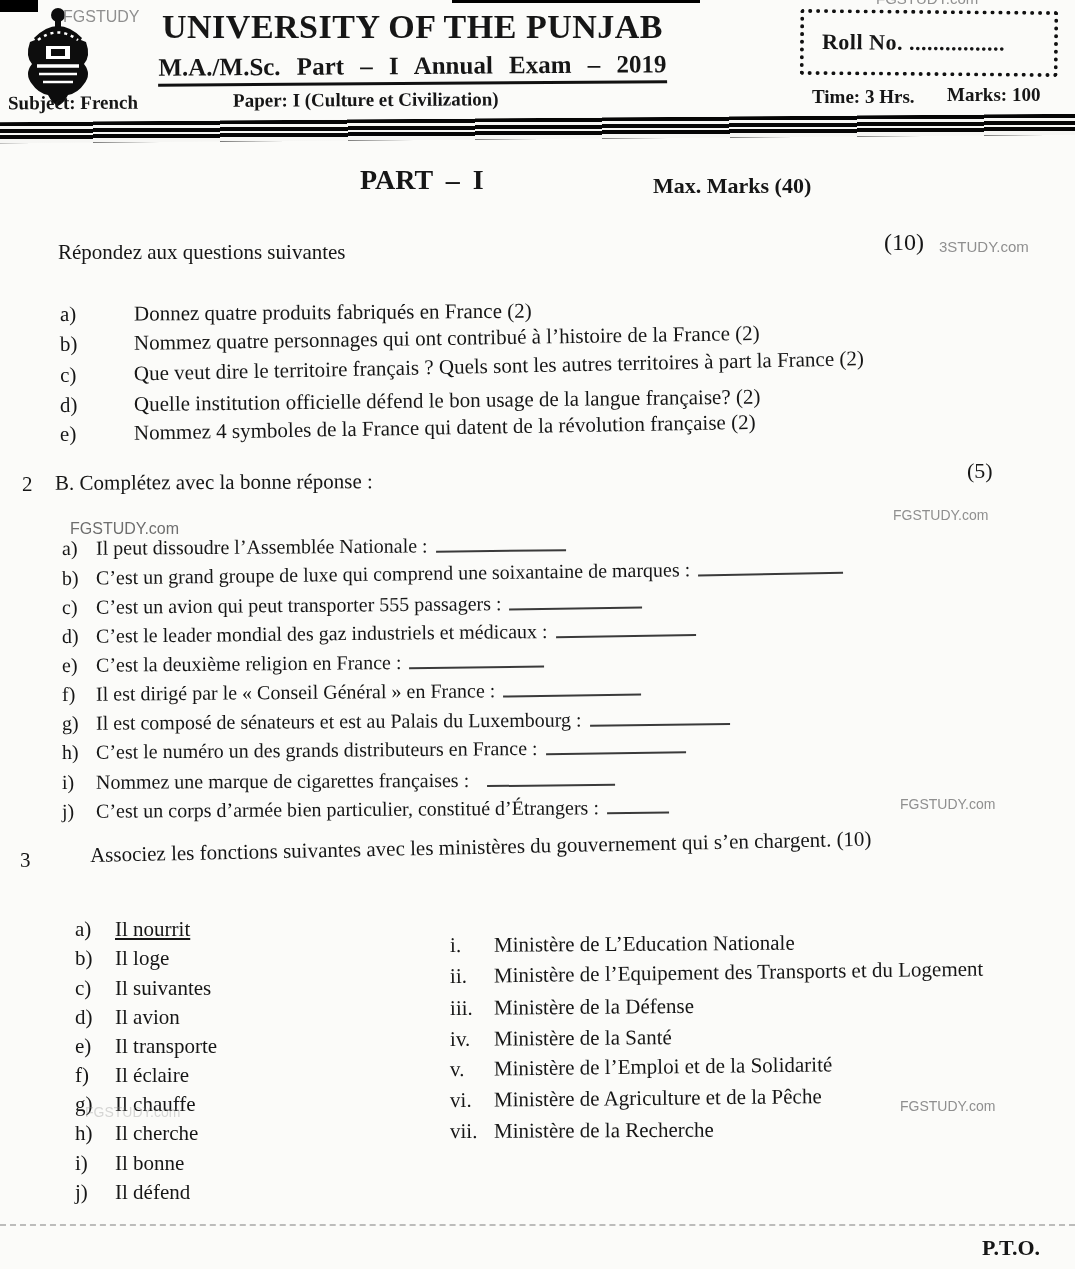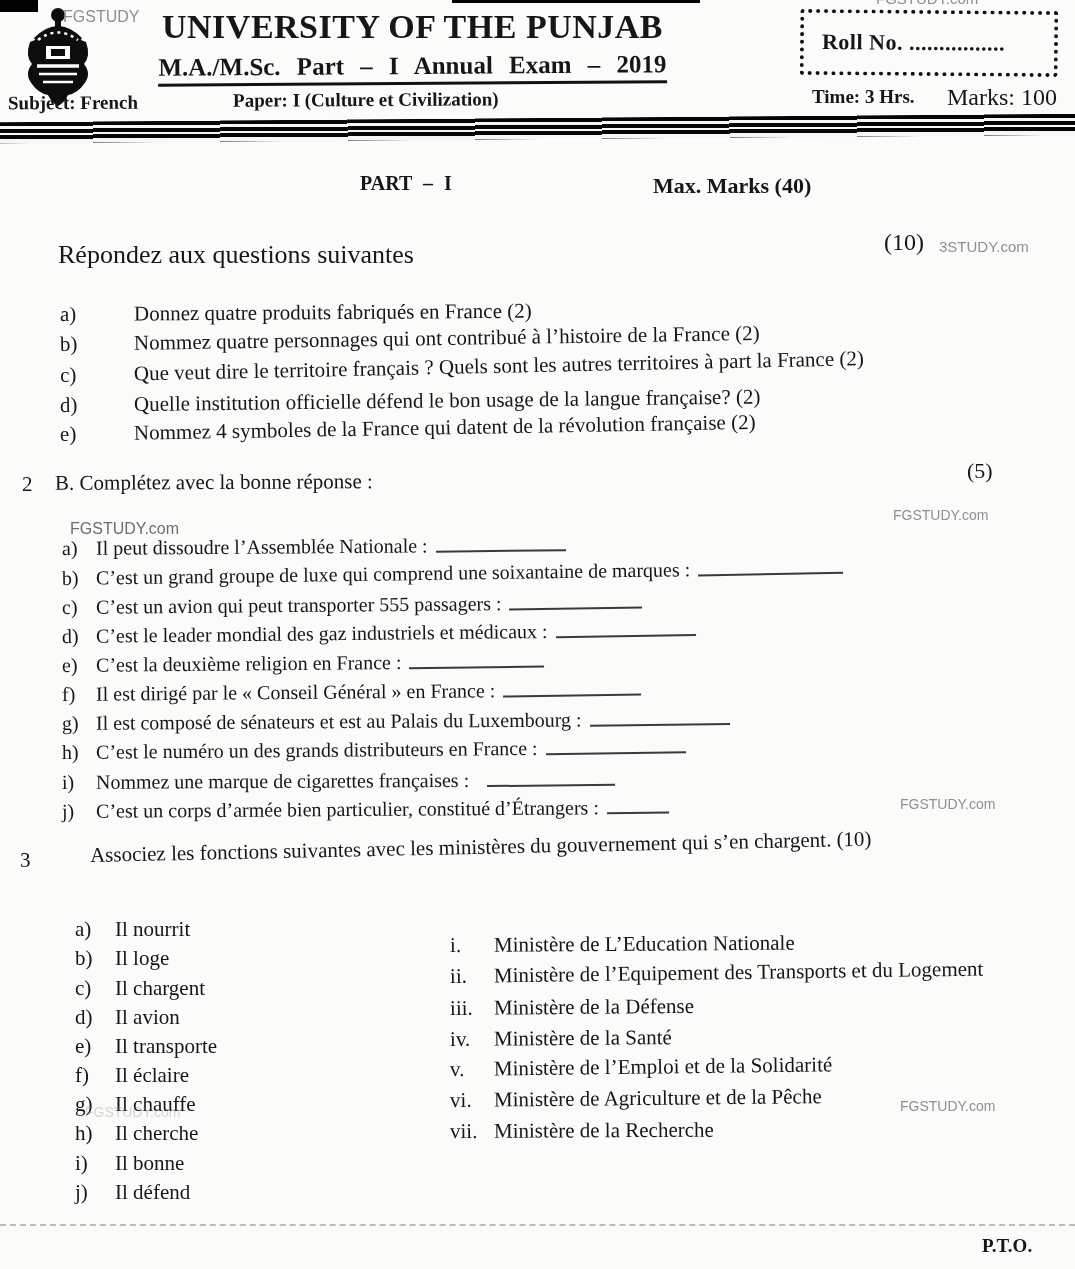--- a/index.html
+++ b/index.html
@@ -10,44 +10,44 @@
   
   .uni-title{left:120px;top:8px;width:585px;text-align:center;font-size:34px;font-weight:bold;letter-spacing:.5px;}
   .exam-line{left:120px;top:52px;width:585px;text-align:center;font-size:25px;font-weight:bold;word-spacing:10px;transform:rotate(-.4deg);}
   .exam-line span{display:inline-block;border-bottom:3px solid #111;padding-bottom:2px;}
   .subject{left:8px;top:92px;font-size:19px;font-weight:bold;transform:rotate(-.3deg);}
   .paper{left:233px;top:89px;font-size:19px;font-weight:bold;transform:rotate(-.3deg);}
   .rollbox{left:800px;top:10px;width:250px;height:58px;border:4px dotted #111;border-radius:4px;
            transform:rotate(.5deg);display:flex;align-items:center;}
   .rollbox div{font-size:22px;font-weight:bold;padding-left:18px;letter-spacing:.5px;}
   .timeline{left:812px;top:86px;font-size:19px;font-weight:bold;text-align:center;}
-  .marksline{left:947px;top:84px;font-size:24px;font-weight:normal;}
+  .marksline{left:947px;top:84px;font-size:19px;font-weight:bold;}
   .thickrule{left:-4px;top:118px;width:1085px;height:21px;transform:rotate(-.45deg);
      background:repeating-linear-gradient(to bottom,#050505 0 4px,#f6f6f4 4px 7px,#050505 7px 11px,#f6f6f4 11px 13px,#050505 13px 17px,#f6f6f4 17px 21px);}
   
-  .part-title{left:360px;top:164px;font-size:20px;font-weight:bold;word-spacing:6px;margin-top:8px;}
+  .part-title{left:360px;top:164px;font-size:28px;font-weight:bold;word-spacing:6px;}
   .max-marks{left:653px;top:173px;font-size:22px;font-weight:bold;}
   
-  .q1-intro{left:58px;top:240px;font-size:26px;}
+  .q1-intro{left:58px;top:240px;font-size:21px;}
   .q1-marks{left:884px;top:229px;font-size:24px;}
   .qline{position:absolute;font-size:21px;white-space:nowrap;transform-origin:left center;}
   .q1 .lbl{display:inline-block;width:74px;}
   
   .q2-num{left:22px;top:472px;font-size:21px;}
   .q2-head{left:55px;top:470px;font-size:21px;transform:rotate(-.3deg);}
   .q2-marks{left:967px;top:458px;font-size:22px;}
   .q2 .lbl{display:inline-block;width:34px;}
   .q2 .qline{font-size:20px;}
   .blank{display:inline-block;height:15px;border-bottom:2px solid #3a3a3a;margin-left:8px;transform:rotate(-.3deg);}
   
   .q3-num{left:20px;top:848px;font-size:21px;}
   .q3-head{left:90px;top:843px;font-size:21px;transform:rotate(-1.2deg);transform-origin:left center;}
   .fn .lbl{display:inline-block;width:40px;}
   .mn .lbl{display:inline-block;width:44px;}
-  .pto{left:982px;top:1235px;font-size:19px;font-weight:bold;}
+  .pto{left:982px;top:1235px;font-size:22px;font-weight:bold;}
   .dashline{position:absolute;left:0;top:1224px;width:1075px;border-top:2px dashed rgba(110,110,110,.45);}
   .artifact{position:absolute;background:#000;}
 </style>
 </head>
 <body>
 
 <div class="artifact" style="left:0;top:0;width:38px;height:12px;"></div>
 <div class="artifact" style="left:452px;top:0;width:248px;height:3px;"></div>
 
 <div class="abs" style="left:10px;top:6px;">
@@ -115,23 +115,23 @@
   <div class="qline" style="left:62px;top:741px;transform:rotate(-.5deg);"><span class="lbl">h)</span><span>C’est le numéro un des grands distributeurs en France :</span><span class="blank" style="width:140px;"></span></div>
   <div class="qline" style="left:62px;top:771px;transform:rotate(-.3deg);"><span class="lbl">i)</span><span>Nommez une marque de cigarettes françaises :</span><span class="blank" style="width:128px;margin-left:18px;"></span></div>
   <div class="qline" style="left:62px;top:800px;transform:rotate(-.4deg);"><span class="lbl">j)</span><span>C’est un corps d’armée bien particulier, constitué d’Étrangers :</span><span class="blank" style="width:62px;"></span></div>
 </div>
 <div class="wm" style="left:900px;top:796px;font-size:14px;">FGSTUDY.com</div>
 
 <div class="abs q3-num">3</div>
 <div class="abs q3-head">Associez les fonctions suivantes avec les ministères du gouvernement qui s’en chargent. (10)</div>
 
 <div class="fn">
-  <div class="qline" style="left:75px;top:917px;"><span class="lbl">a)</span><span>Il nourrit</span></div>
+  <div class="qline" style="left:75px;top:917px;text-decoration:underline;"><span class="lbl">a)</span><span>Il nourrit</span></div>
   <div class="qline" style="left:75px;top:946px;"><span class="lbl">b)</span><span>Il loge</span></div>
-  <div class="qline" style="left:75px;top:976px;"><span class="lbl">c)</span><span>Il chargent</span></div>
+  <div class="qline" style="left:75px;top:976px;"><span class="lbl">c)</span><span>Il suivantes</span></div>
   <div class="qline" style="left:75px;top:1005px;"><span class="lbl">d)</span><span>Il avion</span></div>
   <div class="qline" style="left:75px;top:1034px;"><span class="lbl">e)</span><span>Il transporte</span></div>
   <div class="qline" style="left:75px;top:1063px;"><span class="lbl">f)</span><span>Il éclaire</span></div>
   <div class="qline" style="left:75px;top:1092px;"><span class="lbl">g)</span><span>Il chauffe</span></div>
   <div class="qline" style="left:75px;top:1121px;"><span class="lbl">h)</span><span>Il cherche</span></div>
   <div class="qline" style="left:75px;top:1151px;"><span class="lbl">i)</span><span>Il bonne</span></div>
   <div class="qline" style="left:75px;top:1180px;"><span class="lbl">j)</span><span>Il défend</span></div>
 </div>
 <div class="wm" style="left:85px;top:1104px;font-size:14px;opacity:.35;">FGSTUDY.com</div>
 

